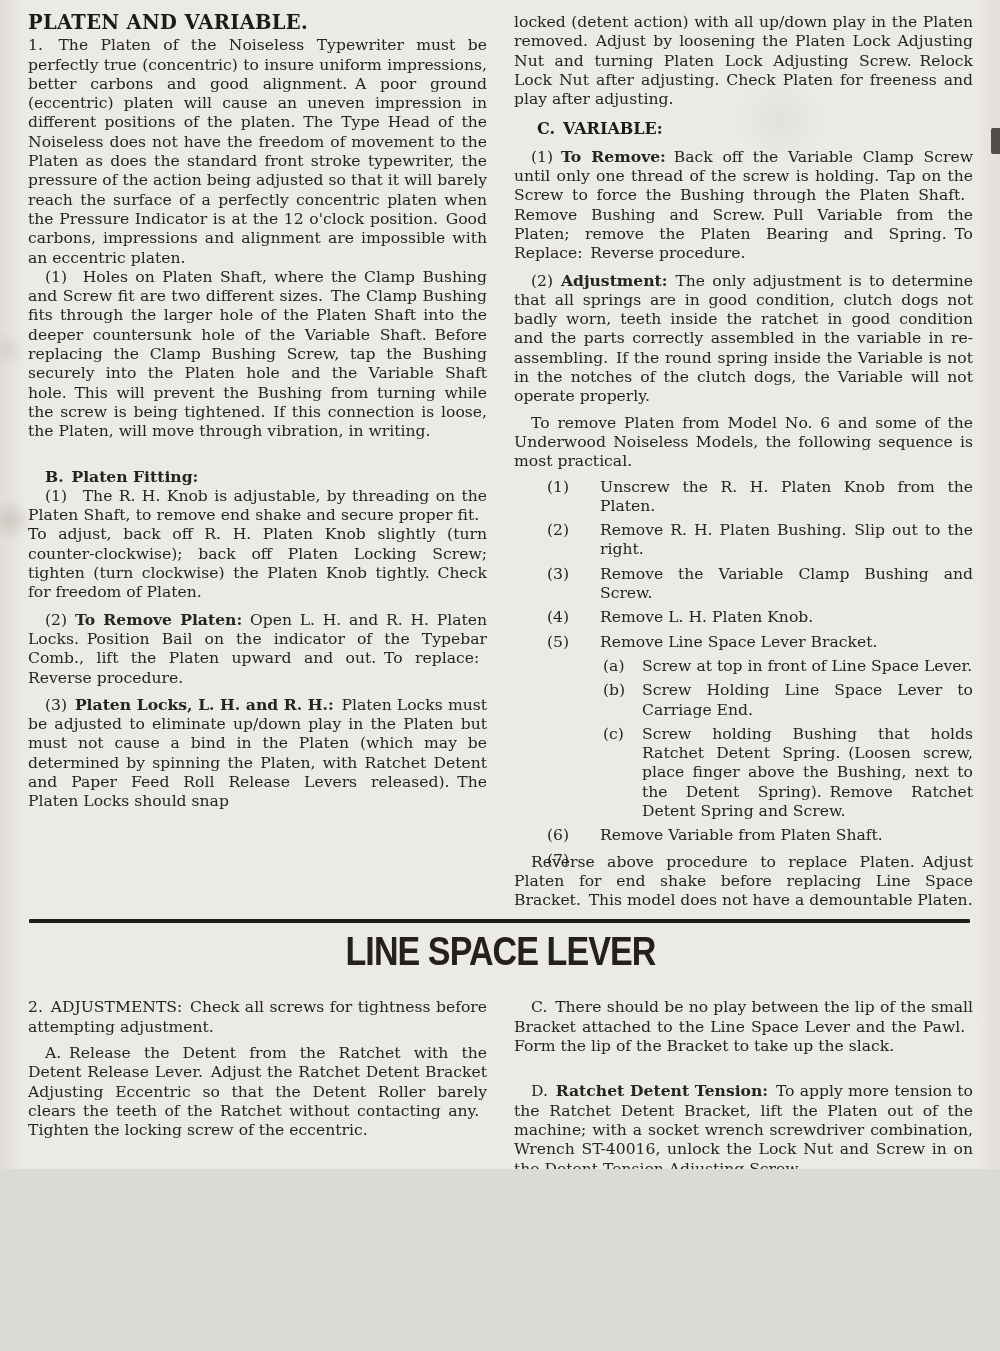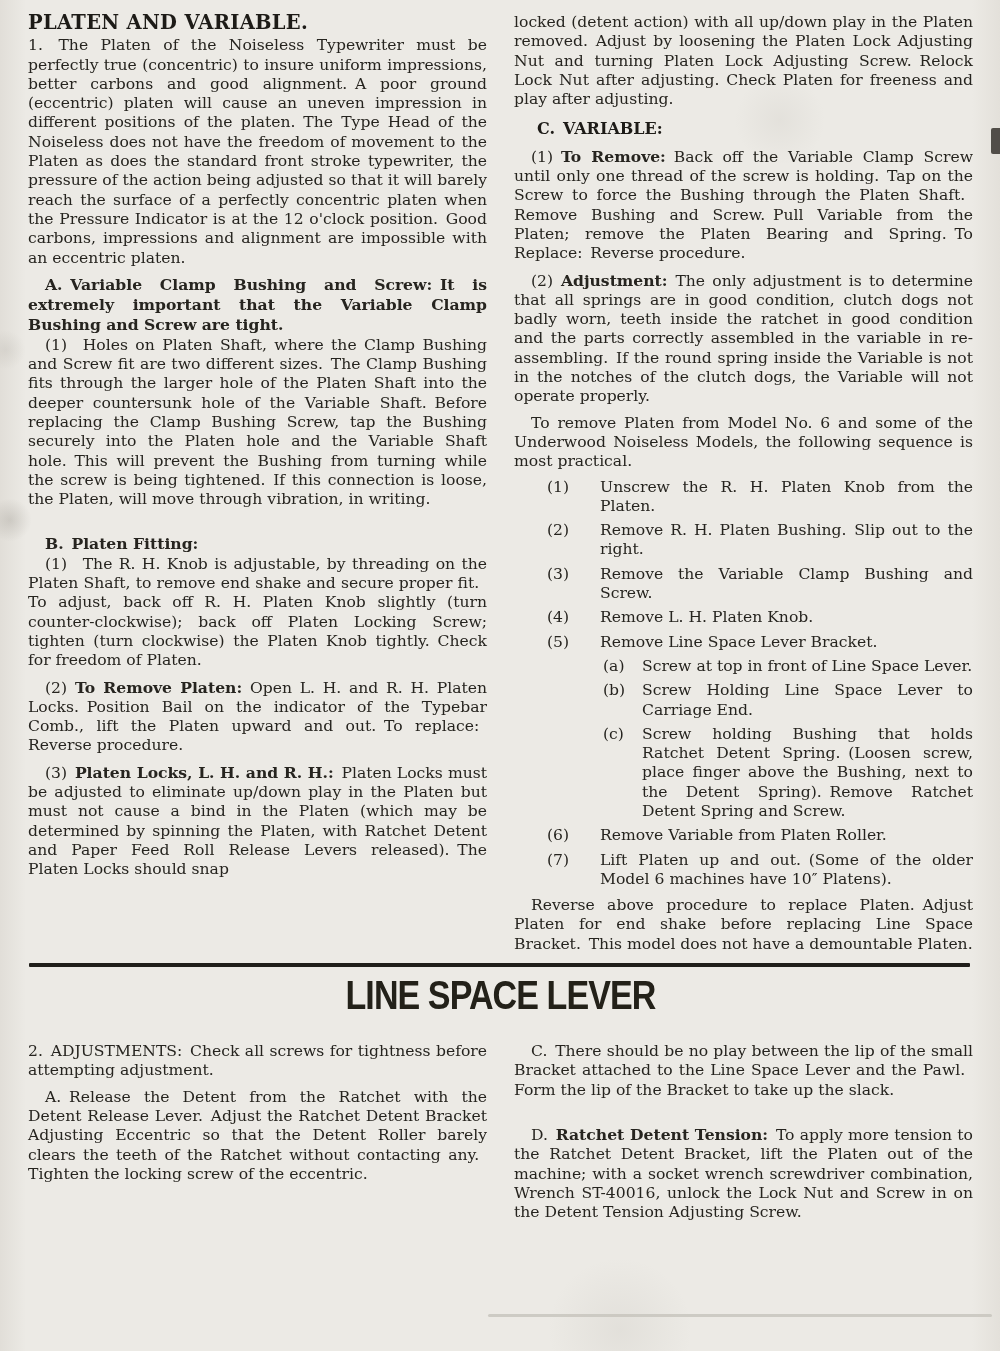--- a/index.html
+++ b/index.html
@@ -1,18 +1,18 @@
 <!DOCTYPE html>
 <html><head>
 <meta charset="utf-8">
 <style>
   html,body{margin:0;padding:0;}
   body{width:1000px;height:1351px;background:#dcdad5;}
   .page{
-    position:relative;width:1000px;height:1351px;box-sizing:border-box;
+    position:relative;width:1000px;height:1169px;box-sizing:border-box;
     padding:13px 27px 0 28px;overflow:hidden;
     background-color:#eceae5;
     background-image:
       radial-gradient(circle 30px at 10px 520px, rgba(105,100,90,.20), rgba(105,100,90,0) 72%),
       radial-gradient(circle 26px at 6px 350px, rgba(120,115,105,.12), rgba(120,115,105,0) 75%),
       radial-gradient(circle 60px at 780px 120px, rgba(150,145,135,.10), rgba(150,145,135,0) 75%),
       radial-gradient(circle 90px at 620px 1330px, rgba(140,135,125,.10), rgba(140,135,125,0) 80%),
       linear-gradient(90deg,#e1ded8 0px,#eceae5 26px,#eceae5 972px,#e3e0da 1000px);
     font-family:"DejaVu Serif", serif;
     color:#26241f;
@@ -45,21 +45,20 @@
 <body>
 
 <div class="page">
   <div class="scan-artifact"></div>
 
   <section class="sec">
     <div class="col">
       <h1 class="h1">PLATEN AND VARIABLE.</h1>
       <div>
           <p class="flush"><span>1.  The Platen of the Noiseless Typewriter must be perfectly true (concentric) to insure uniform impressions, better carbons and good alignment. A poor ground (eccentric) platen will cause an uneven impression in different positions of the platen. The Type Head of the Noiseless does not have the freedom of movement to the Platen as does the standard front stroke typewriter, the pressure of the action being adjusted so that it will barely reach the surface of a perfectly concentric platen when the Pressure Indicator is at the 12 o'clock position. Good carbons, impressions and alignment are impossible with an eccentric platen.</span></p>
-          <p class="ind gap"><span class="b">A. Variable Clamp Bushing and Screw: It is extremely important that the Variable Clamp Bushing and Screw are tight.</span></p>
           <p class="ind"><span>(1)  Holes on Platen Shaft, where the Clamp Bushing and Screw fit are two different sizes. The Clamp Bushing fits through the larger hole of the Platen Shaft into the deeper countersunk hole of the Variable Shaft. Before replacing the Clamp Bushing Screw, tap the Bushing securely into the Platen hole and the Variable Shaft hole. This will prevent the Bushing from turning while the screw is being tightened. If this connection is loose, the Platen, will move through vibration, in writing.</span></p>
           <p class="ind gap6"><span class="b">B. Platen Fitting:</span></p>
           <p class="ind"><span>(1)  The R. H. Knob is adjustable, by threading on the Platen Shaft, to remove end shake and secure proper fit. To adjust, back off R. H. Platen Knob slightly (turn counter-clockwise); back off Platen Locking Screw; tighten (turn clockwise) the Platen Knob tightly. Check for freedom of Platen.</span></p>
           <p class="ind gap"><span>(2) </span><span class="b">To Remove Platen:</span><span> Open L. H. and R. H. Platen Locks. Position Bail on the indicator of the Typebar Comb., lift the Platen upward and out. To replace: Reverse procedure.</span></p>
           <p class="ind gap"><span>(3) </span><span class="b">Platen Locks, L. H. and R. H.:</span><span> Platen Locks must be adjusted to eliminate up/down play in the Platen but must not cause a bind in the Platen (which may be determined by spinning the Platen, with Ratchet Detent and Paper Feed Roll Release Levers released). The Platen Locks should snap</span></p>
         </div>
     </div>
     <div class="col">
         <p class="flush"><span>locked (detent action) with all up/down play in the Platen removed. Adjust by loosening the Platen Lock Adjusting Nut and turning Platen Lock Adjusting Screw. Relock Lock Nut after adjusting. Check Platen for freeness and play after adjusting.</span></p>
         <p class="h-sub"><span class="b">C. VARIABLE:</span></p>
@@ -68,22 +67,22 @@
         <p class="ind gap"><span>To remove Platen from Model No. 6 and some of the Underwood Noiseless Models, the following sequence is most practical.</span></p>
         <div class="steps">
           <div class="step"><span class="marker">(1)</span><span>Unscrew the R. H. Platen Knob from the Platen.</span></div>
           <div class="step"><span class="marker">(2)</span><span>Remove R. H. Platen Bushing. Slip out to the right.</span></div>
           <div class="step"><span class="marker">(3)</span><span>Remove the Variable Clamp Bushing and Screw.</span></div>
           <div class="step"><span class="marker">(4)</span><span>Remove L. H. Platen Knob.</span></div>
           <div class="step"><span class="marker">(5)</span><span>Remove Line Space Lever Bracket.</span></div>
           <div class="substep"><span class="marker">(a)</span><span>Screw at top in front of Line Space Lever.</span></div>
           <div class="substep"><span class="marker">(b)</span><span>Screw Holding Line Space Lever to Carriage End.</span></div>
           <div class="substep"><span class="marker">(c)</span><span>Screw holding Bushing that holds Ratchet Detent Spring. (Loosen screw, place finger above the Bushing, next to the Detent Spring). Remove Ratchet Detent Spring and Screw.</span></div>
-          <div class="step"><span class="marker">(6)</span><span>Remove Variable from Platen Roller.</span></div>
-          <div class="step"><span class="marker">(7)</span><span>Lift Platen up and out. (Some of the older Model 6 machines have 10″ Platens).</span></div>
+          <div class="step"><span class="marker">(6)</span><span>Remove Variable from Platen Shaft.</span></div>
+          <div class="step"><span class="marker">(7)</span></div>
         </div>
         <p class="ind gap"><span>Reverse above procedure to replace Platen. Adjust Platen for end shake before replacing Line Space Bracket. This model does not have a demountable Platen.</span></p>
       </div>
   </section>
 
   <div class="rule"></div>
 
   <div class="h2wrap">
     <span class="h2">LINE SPACE LEVER</span>
   </div>

